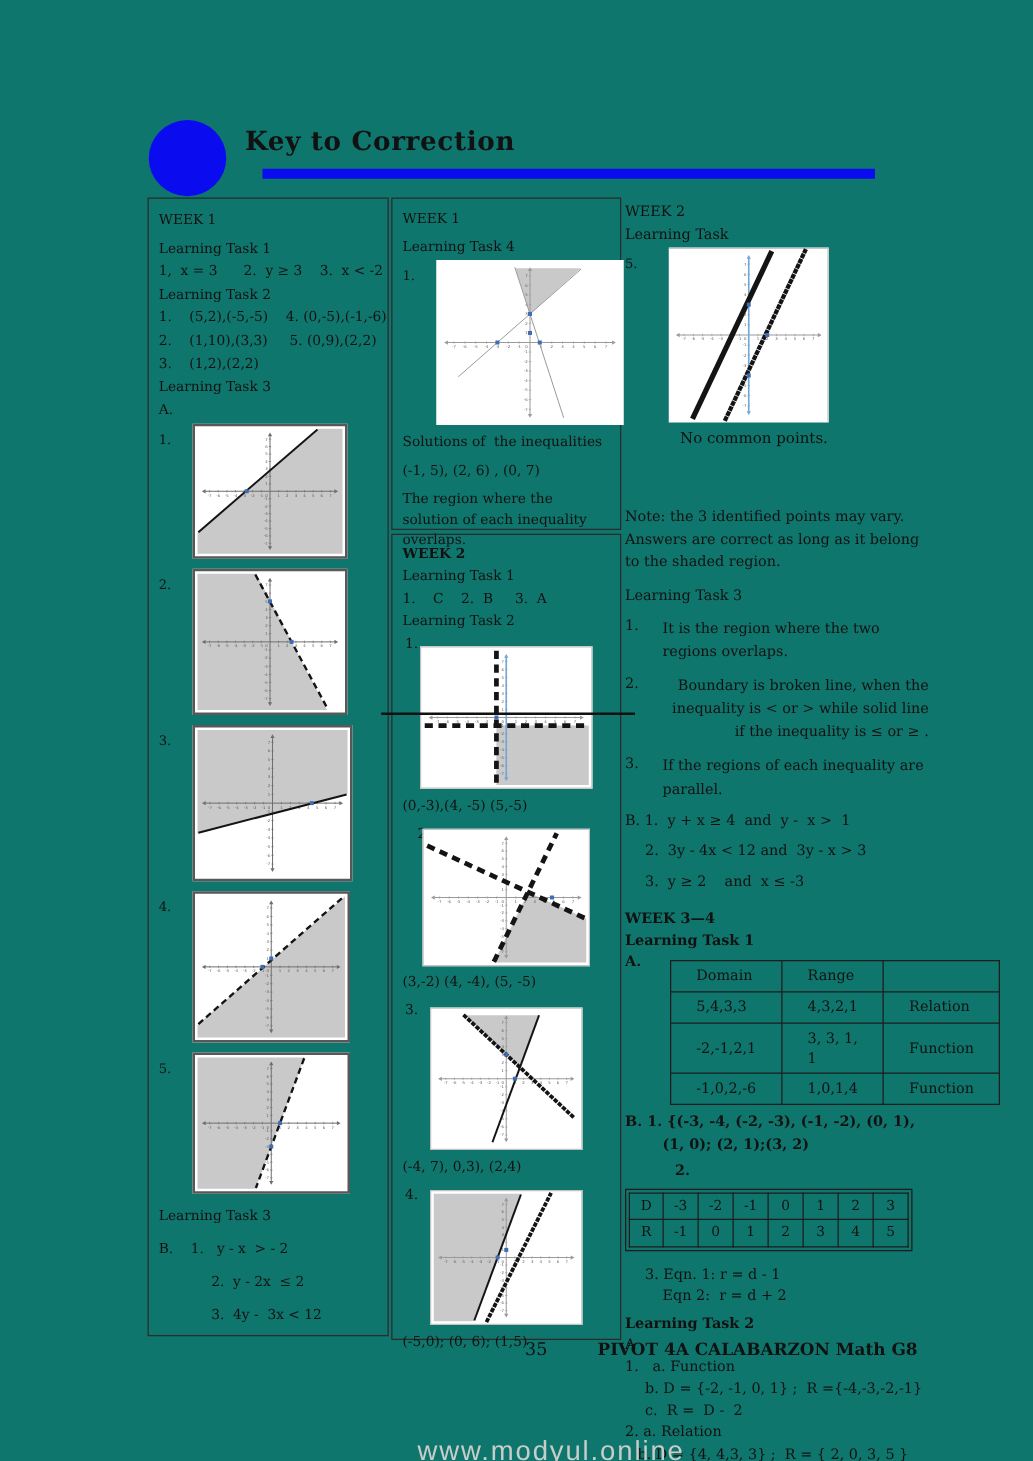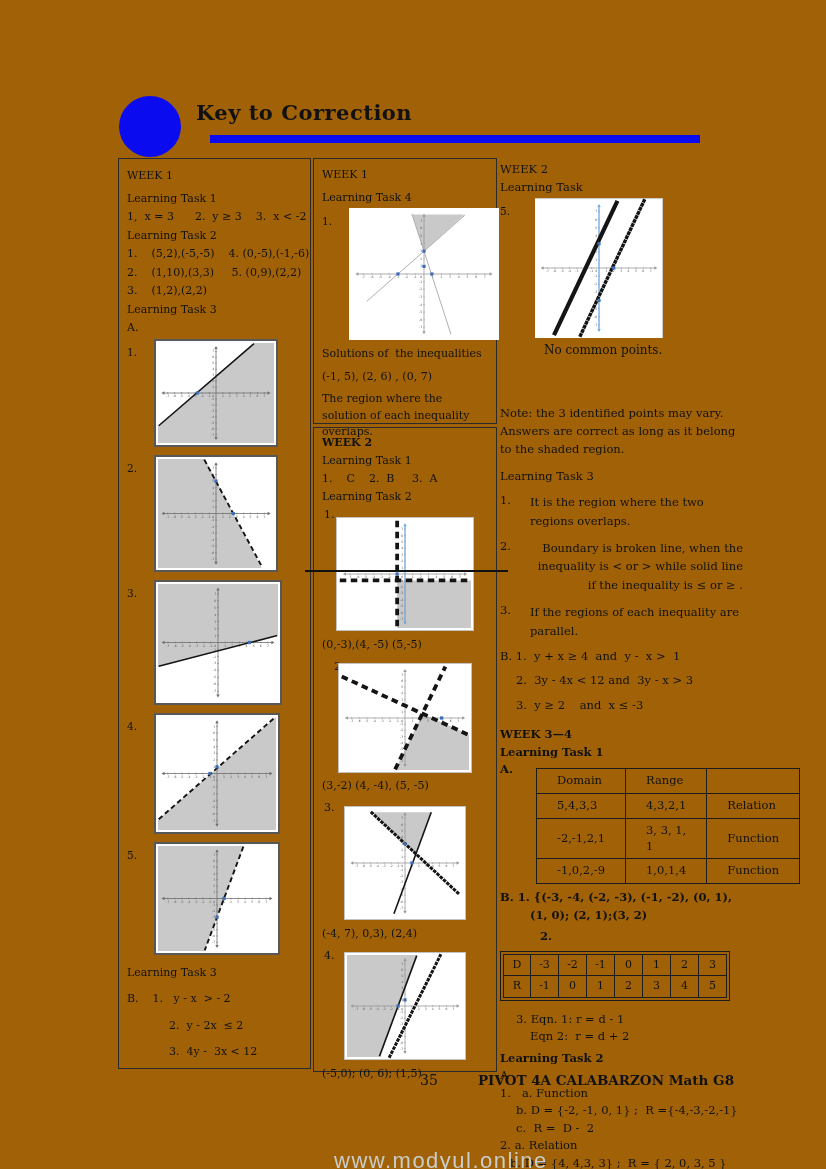--- a/index.html
+++ b/index.html
@@ -1,16 +1,16 @@
 <!DOCTYPE html>
 <html><head>
 <meta charset="utf-8">
 <style>
   html,body{margin:0;padding:0;background:#e8e8e8;}
-  .page{position:relative;width:826px;height:1169px;background:#a16207;margin:0 auto;
+  .page{position:relative;width:826px;height:1169px;background:#0f766e;margin:0 auto;
         font-family:"DejaVu Serif",serif;color:#111;overflow:hidden;}
   .abs{position:absolute;}
   .pre{white-space:pre;}
   
   .header-circle{left:119px;top:96px;width:62px;height:61px;border-radius:50%;background:#0b0bef;}
   .header-title{left:196px;top:100px;font-size:21px;font-weight:700;letter-spacing:.5px;}
   .header-bar{left:210px;top:135px;width:490px;height:8px;background:#0b0bef;}
   
   .col-left{left:118px;top:158px;width:193px;height:911px;border:1px solid #2b2b2b;box-sizing:border-box;
             padding:7px 8px;font-size:11px;line-height:1.5;}
@@ -1016,21 +1016,21 @@
         <td>5,4,3,3</td>
         <td>4,3,2,1</td>
         <td>Relation</td>
       </tr>
       <tr>
         <td>-2,-1,2,1</td>
         <td>3, 3, 1, 1</td>
         <td>Function</td>
       </tr>
       <tr>
-        <td>-1,0,2,-9</td>
+        <td>-1,0,2,-6</td>
         <td>1,0,1,4</td>
         <td>Function</td>
       </tr>
     </tbody>
       </table>
 
     <div class="tline pre bold">B. 1. {(-3, -4, (-2, -3), (-1, -2), (0, 1),</div>
     <div class="tline pre bold indent2">(1, 0); (2, 1);(3, 2)</div>
     <div class="tline bold indent3" style="margin-top:6px;">2.</div>
 

